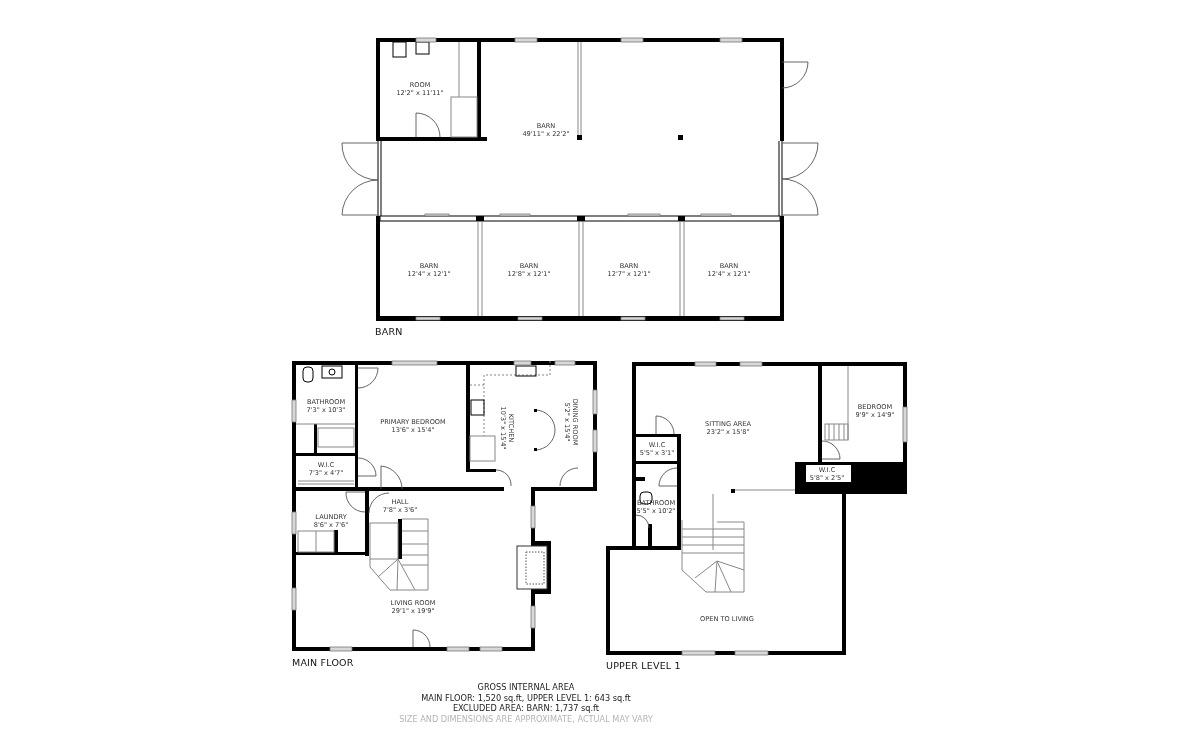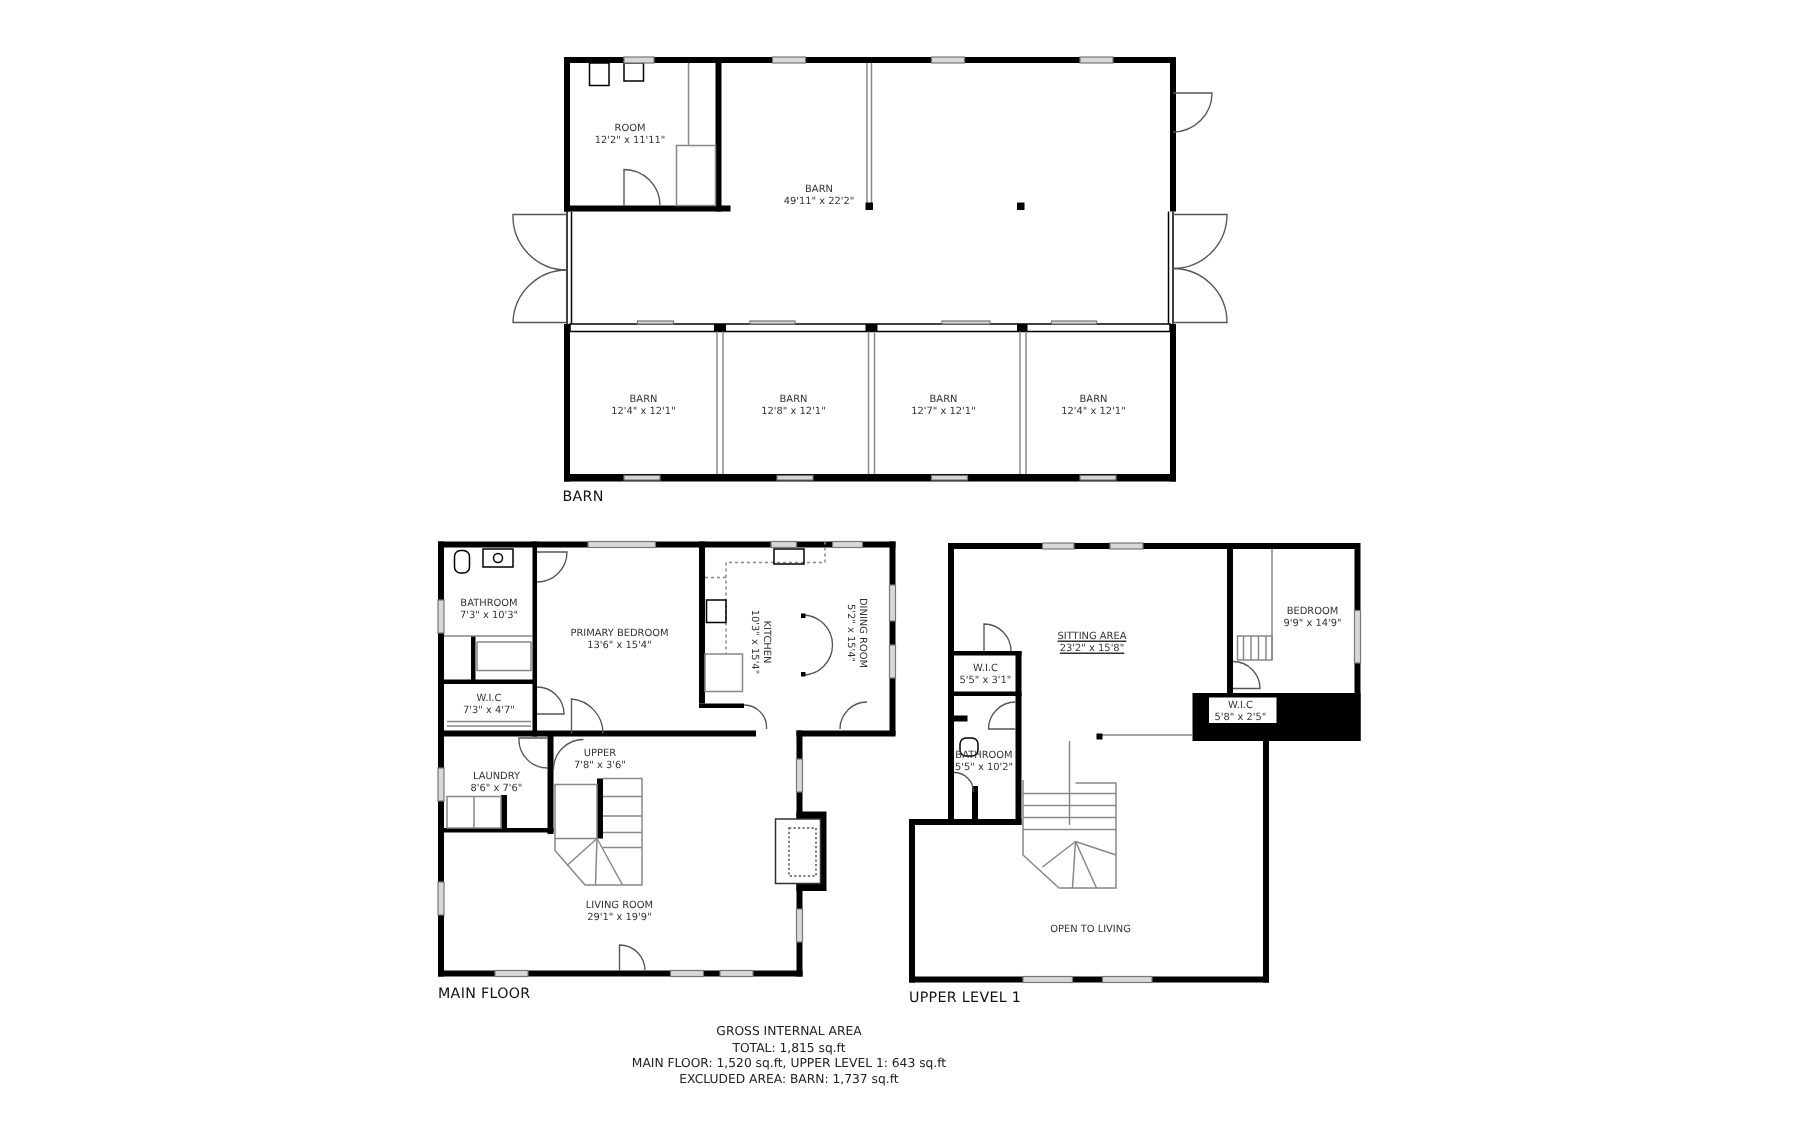--- a/index.html
+++ b/index.html
@@ -254,30 +254,30 @@
 </div>
 <div class="rl rot" style="left:571px;top:422px;">
   <div>DINING ROOM</div>
   <div>5'2" x 15'4"</div>
 </div>
 <div class="rl" style="left:331px;top:513px;">
   <div>LAUNDRY</div>
   <div>8'6" x 7'6"</div>
 </div>
 <div class="rl" style="left:400px;top:498px;">
-  <div>UPPER</div>
+  <div>HALL</div>
   <div>7'8" x 3'6"</div>
 </div>
 <div class="rl" style="left:413px;top:599px;">
   <div>LIVING ROOM</div>
   <div>29'1" x 19'9"</div>
 </div>
 <div class="floor-label" style="left:292px;top:657px;">MAIN FLOOR</div>
 
-<div class="rl" style="left:728px;top:420px;text-decoration:underline;">
+<div class="rl" style="left:728px;top:420px;">
   <div>SITTING AREA</div>
   <div>23'2" x 15'8"</div>
 </div>
 <div class="rl" style="left:875px;top:403px;">
   <div>BEDROOM</div>
   <div>9'9" x 14'9"</div>
 </div>
 <div class="rl" style="left:657px;top:441px;">
   <div>W.I.C</div>
   <div>5'5" x 3'1"</div>
@@ -290,16 +290,16 @@
   <div>BATHROOM</div>
   <div>5'5" x 10'2"</div>
 </div>
 <div class="rl" style="left:727px;top:615px;">
   <div>OPEN TO LIVING</div>
 </div>
 <div class="floor-label" style="left:606px;top:660px;">UPPER LEVEL 1</div>
 
 <div class="summary">
   <div>GROSS INTERNAL AREA</div>
-  <div>TOTAL: 1,815 sq.ft</div>
   <div>MAIN FLOOR: 1,520 sq.ft, UPPER LEVEL 1: 643 sq.ft</div>
   <div>EXCLUDED AREA: BARN: 1,737 sq.ft</div>
+  <div class="note">SIZE AND DIMENSIONS ARE APPROXIMATE, ACTUAL MAY VARY</div>
 </div>
 
 </body></html>

